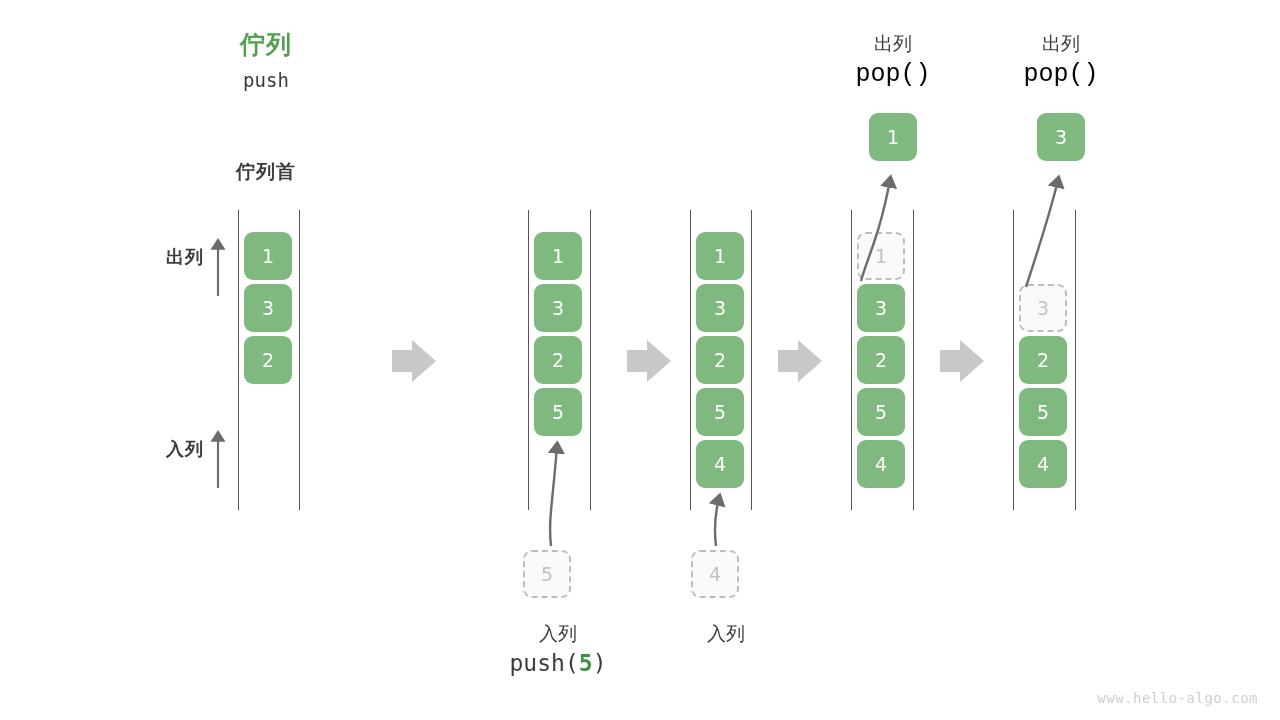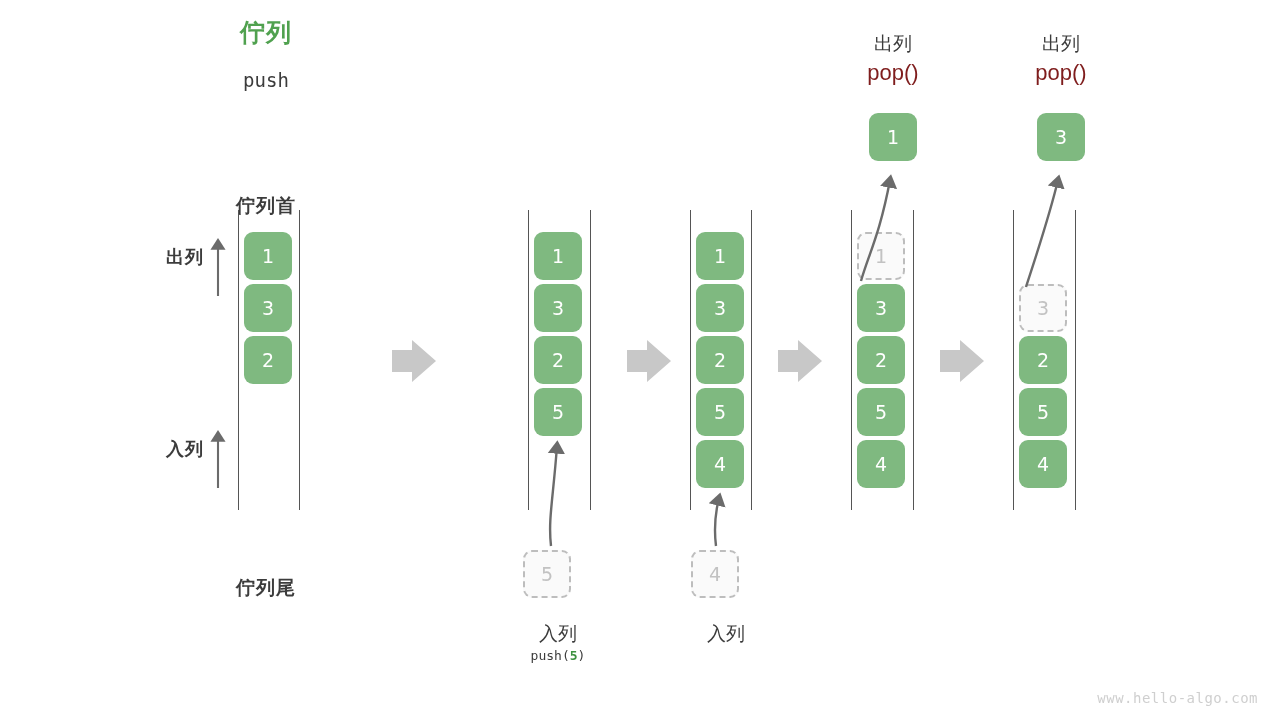--- a/index.html
+++ b/index.html
@@ -19,21 +19,21 @@
   .stage {
     position: absolute;
     left: 0; top: 0;
     width: 1280px;
     height: 720px;
   }
 
   
   .title-cn {
     position: absolute;
-    left: 186px; top: 16px;
+    left: 186px; top: 28px;
     width: 160px;
     text-align: center;
     font-size: 25px;
     font-weight: bold;
     color: #50a14f;
     letter-spacing: 1px;
   }
   .title-en {
     position: absolute;
     left: 186px; top: 69px;
@@ -46,21 +46,20 @@
 
   
   .end-label {
     position: absolute;
     width: 160px;
     text-align: center;
     font-size: 19px;
     font-weight: bold;
     color: #3c3c3c;
     letter-spacing: 1px;
-    margin-top: 34px;
   }
   .end-label.head { left: 186px; top: 159px; }
   .end-label.tail { left: 186px; top: 541px; }
 
   
   .side-label {
     position: absolute;
     width: 70px;
     text-align: right;
     font-size: 18px;
@@ -106,43 +105,43 @@
     text-align: center;
     line-height: 1.42;
   }
   .caption .cn {
     font-size: 19px;
     color: #3c3c3c;
     display: block;
   }
   .caption .code {
     font-family: "DejaVu Sans Mono", "Liberation Mono", monospace;
-    font-size: 13px;
+    font-size: 23px;
     color: #3c3c3c;
     display: block;
     white-space: pre;
   }
   .caption .code .num { color: #3d9140; font-weight: bold; }
 
   
   .pop-caption {
     position: absolute;
     width: 180px;
     text-align: center;
     line-height: 1.42;
   }
   .pop-caption .cn {
     font-size: 19px;
     color: #3c3c3c;
     display: block;
   }
   .pop-caption .code {
-    font-family: Liberation Sans, sans-serif;
-    font-size: 22px;
-    color: #7f1d1d;
+    font-family: Liberation Mono, monospace;
+    font-size: 25px;
+    color: #000000;
     display: block;
     white-space: pre;
   }
 
   
   .watermark {
     position: absolute;
     right: 22px;
     bottom: 14px;
     font-family: "DejaVu Sans Mono", "Liberation Mono", monospace;
@@ -161,21 +160,20 @@
 </style>
 </head>
 <body>
 
 <div class="stage">
 
   <div class="title-cn">佇列</div>
   <div class="title-en">push</div>
 
   <div class="end-label head">佇列首</div>
-  <div class="end-label tail">佇列尾</div>
 
   <div class="side-label deq">出列</div>
   <div class="side-label enq">入列</div>
 
   <div class="rail" style="left:238px; top:210px; height:300px;"></div>
   <div class="rail" style="left:299px; top:210px; height:300px;"></div>
 
   <div class="rail" style="left:528px; top:210px; height:300px;"></div>
   <div class="rail" style="left:590px; top:210px; height:300px;"></div>
 

